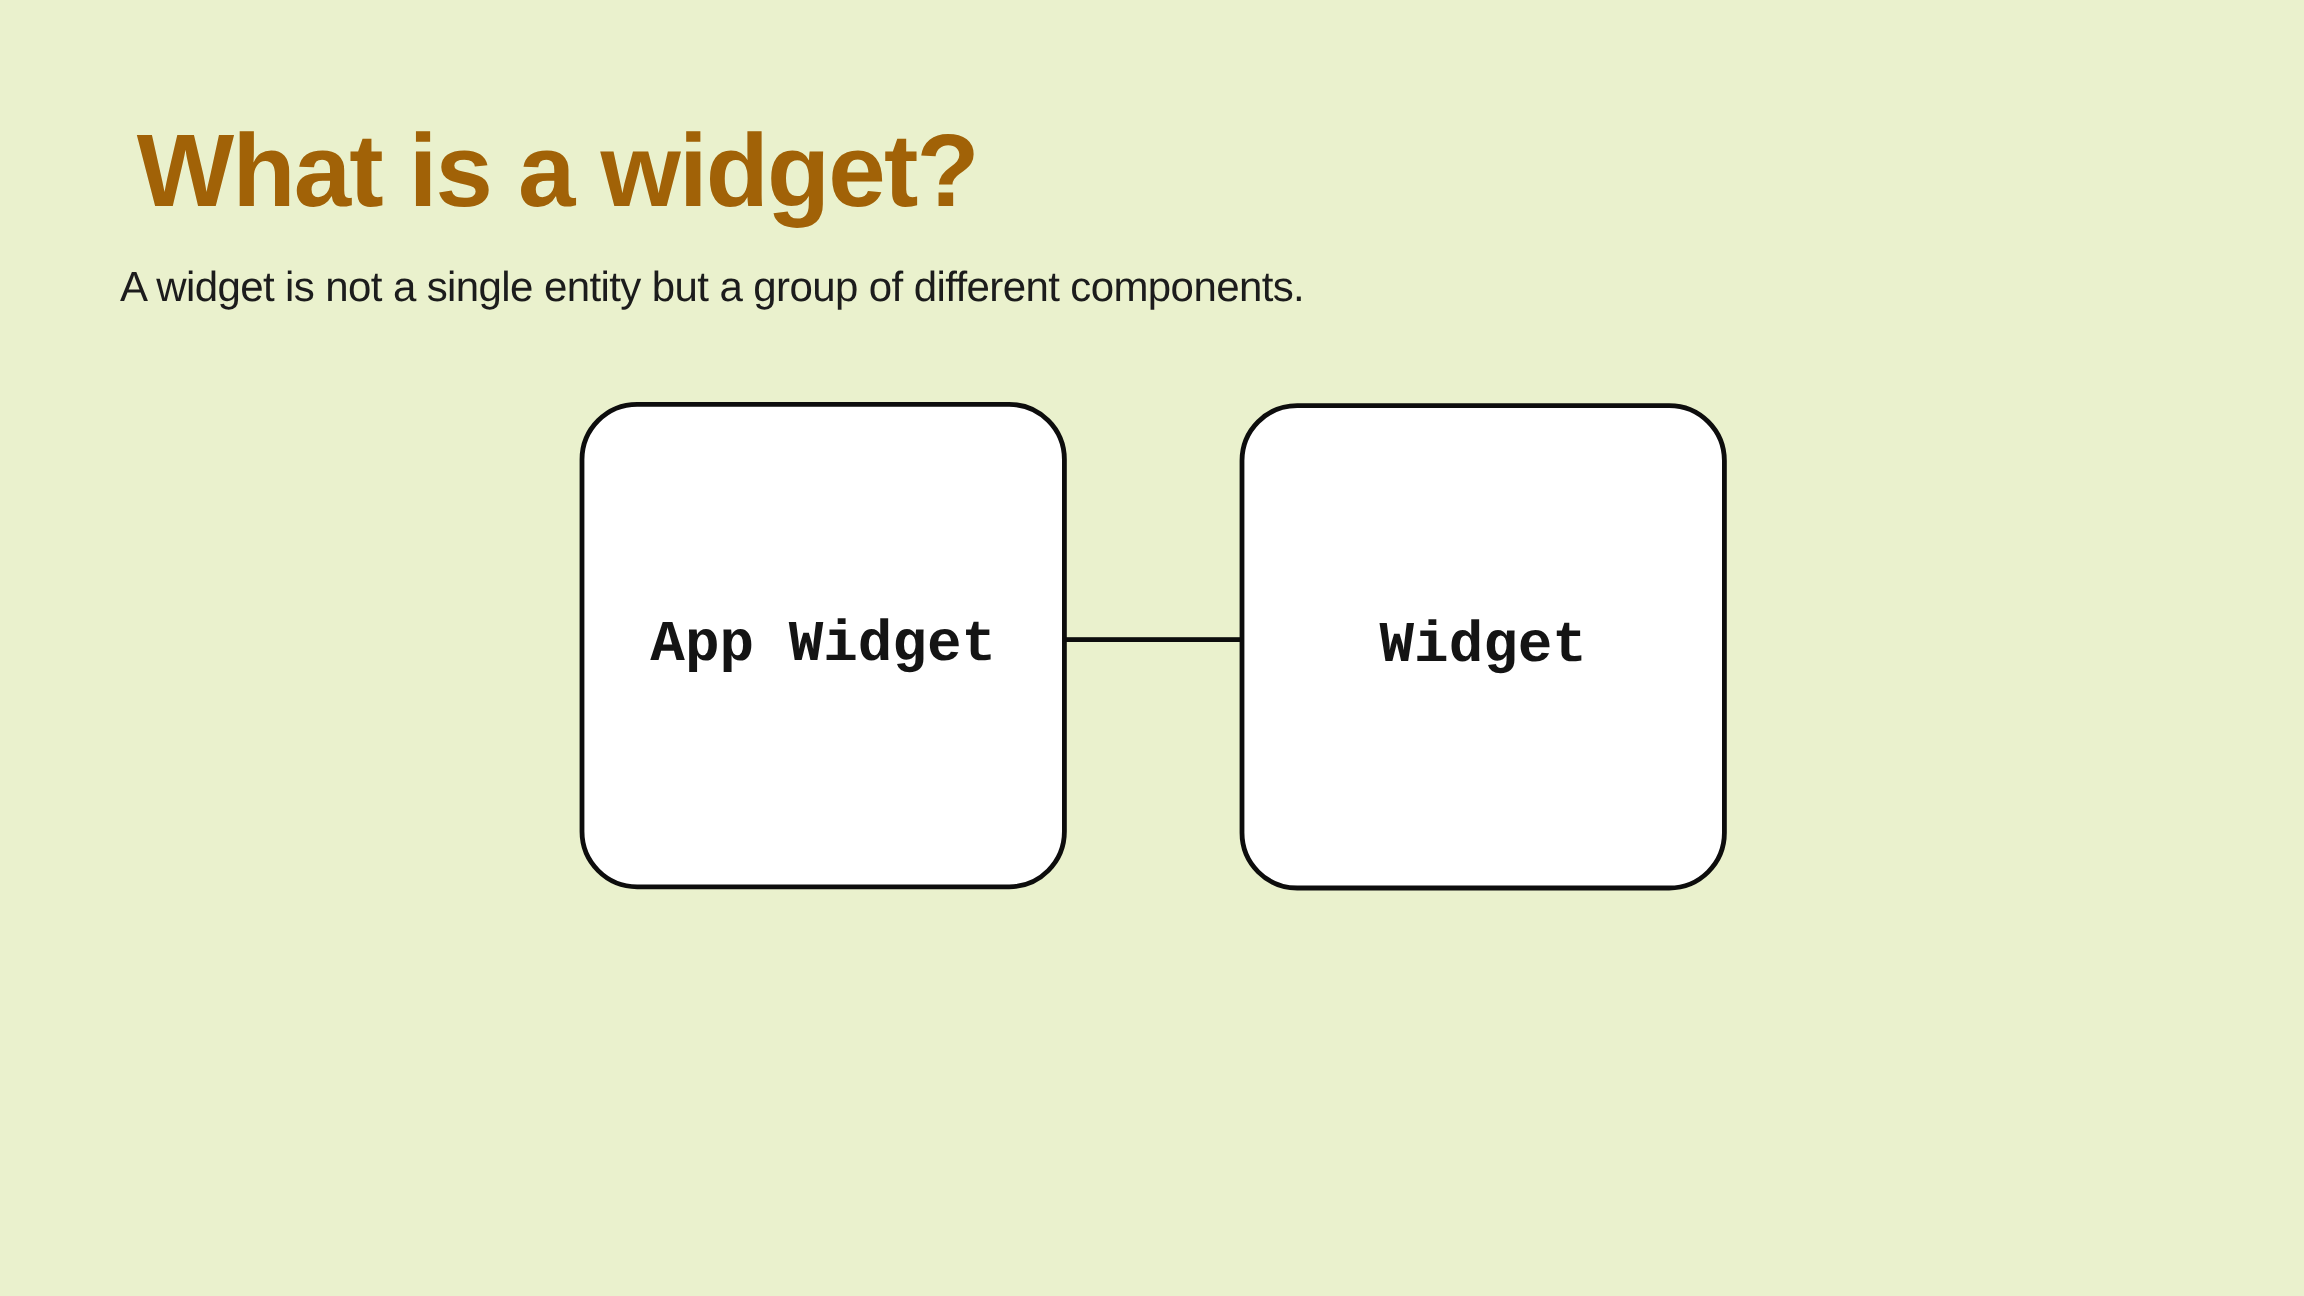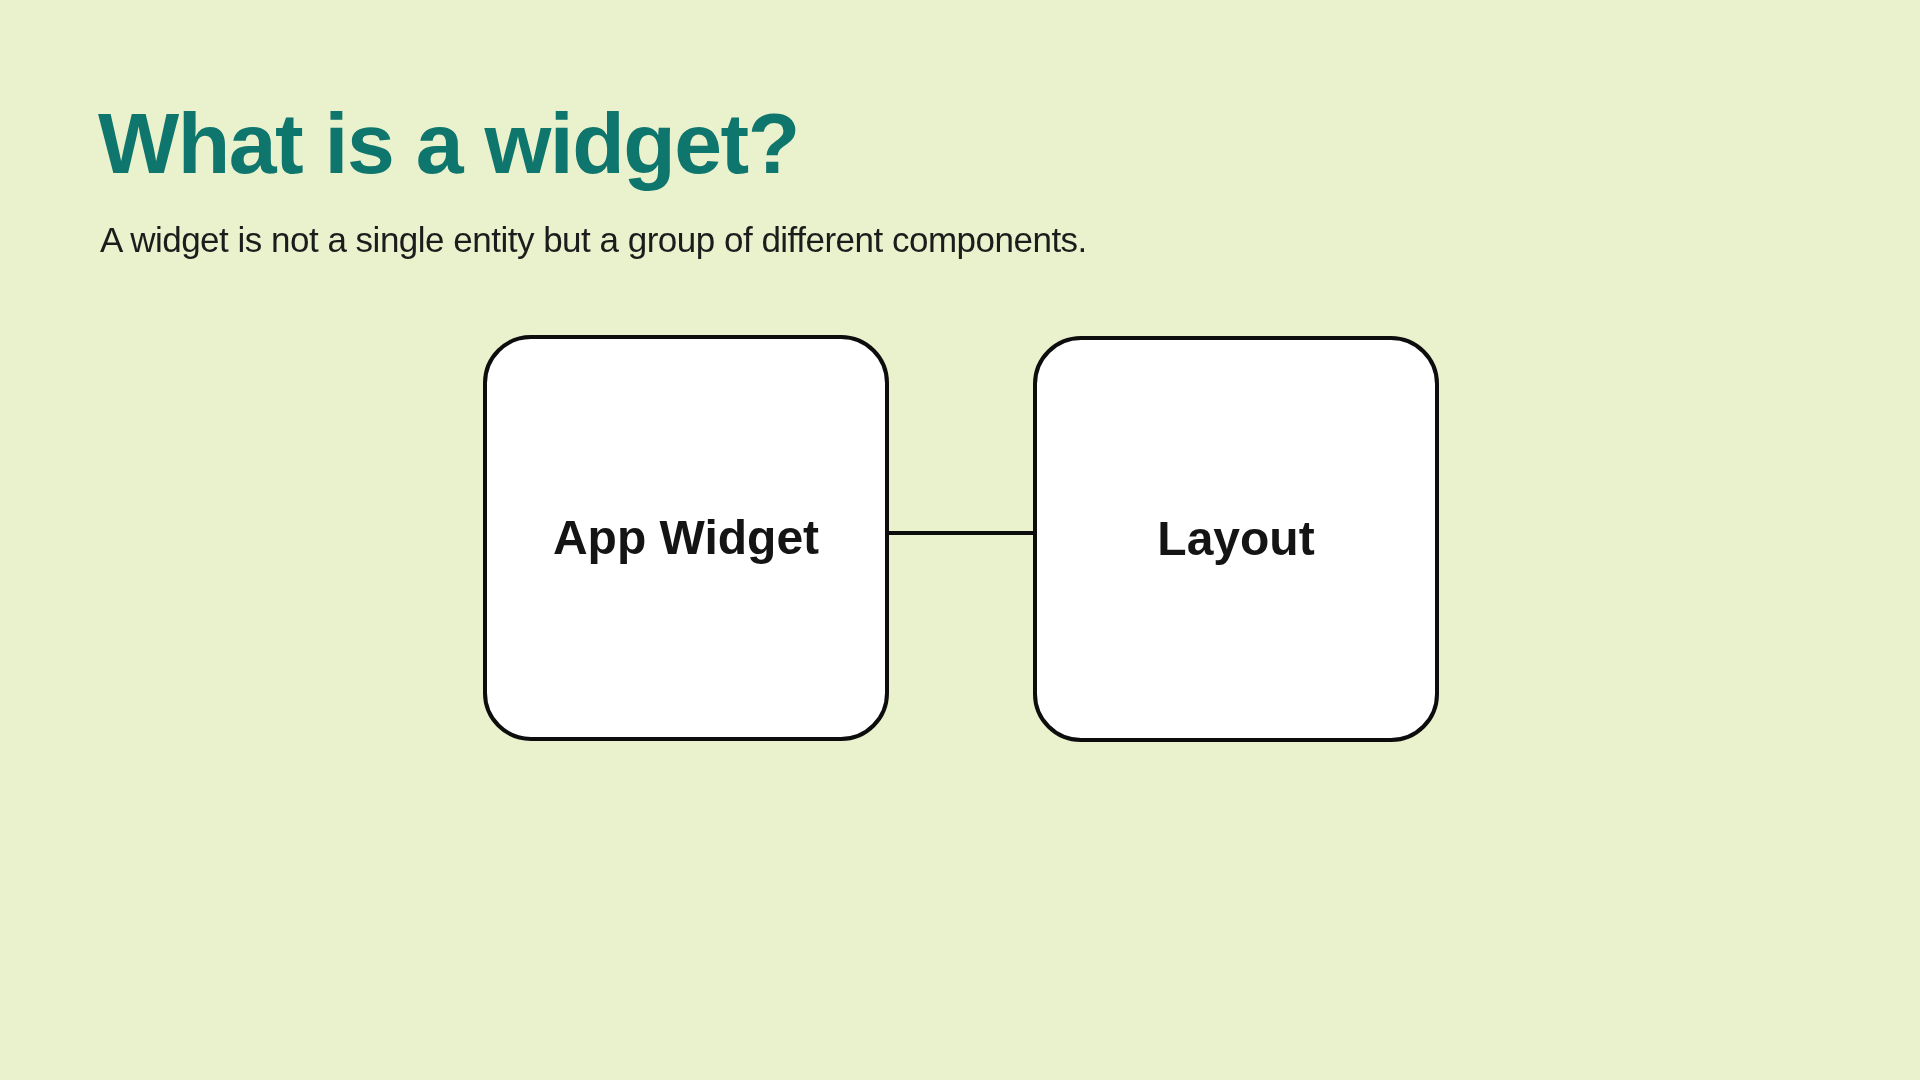--- a/index.html
+++ b/index.html
@@ -14,28 +14,28 @@
     overflow: hidden;
   }
   .slide {
     position: relative;
     width: 1920px;
     height: 1080px;
     background: #eaf1cd;
   }
   .slide-title {
     position: absolute;
-    left: 98px;
+    left: 114px;
     top: 100px;
     margin: 0;
     font-size: 86px;
     font-weight: 700;
     letter-spacing: -1.5px;
     line-height: 1;
-    color: #0f766e;
+    color: #a16207;
     white-space: nowrap;
   }
   .slide-subtitle {
     position: absolute;
     left: 100px;
     top: 222px;
     margin: 0;
     font-size: 35px;
     font-weight: 400;
     letter-spacing: -0.5px;
@@ -49,20 +49,21 @@
     height: 406px;
     box-sizing: border-box;
     background: #ffffff;
     border: 4px solid #0d0d0d;
     border-radius: 48px;
     display: flex;
     flex-direction: column;
     align-items: center;
     justify-content: center;
     text-align: center;
+    font-family: Liberation Mono, monospace;
   }
   .node-app-widget-provider {
     left: 483px;
     top: 335px;
   }
   .node-view-layout {
     left: 1033px;
     top: 336px;
   }
   .node-label {
@@ -95,17 +96,17 @@
   <div class="node node-app-widget-provider">
     <div class="node-label">
       <span>App Widget</span>
     </div>
   </div>
 
   <div class="connector"></div>
 
   <div class="node node-view-layout">
     <div class="node-label">
-      <span>Layout</span>
+      <span>Widget</span>
     </div>
   </div>
 
 </div>
 
 </body></html>

